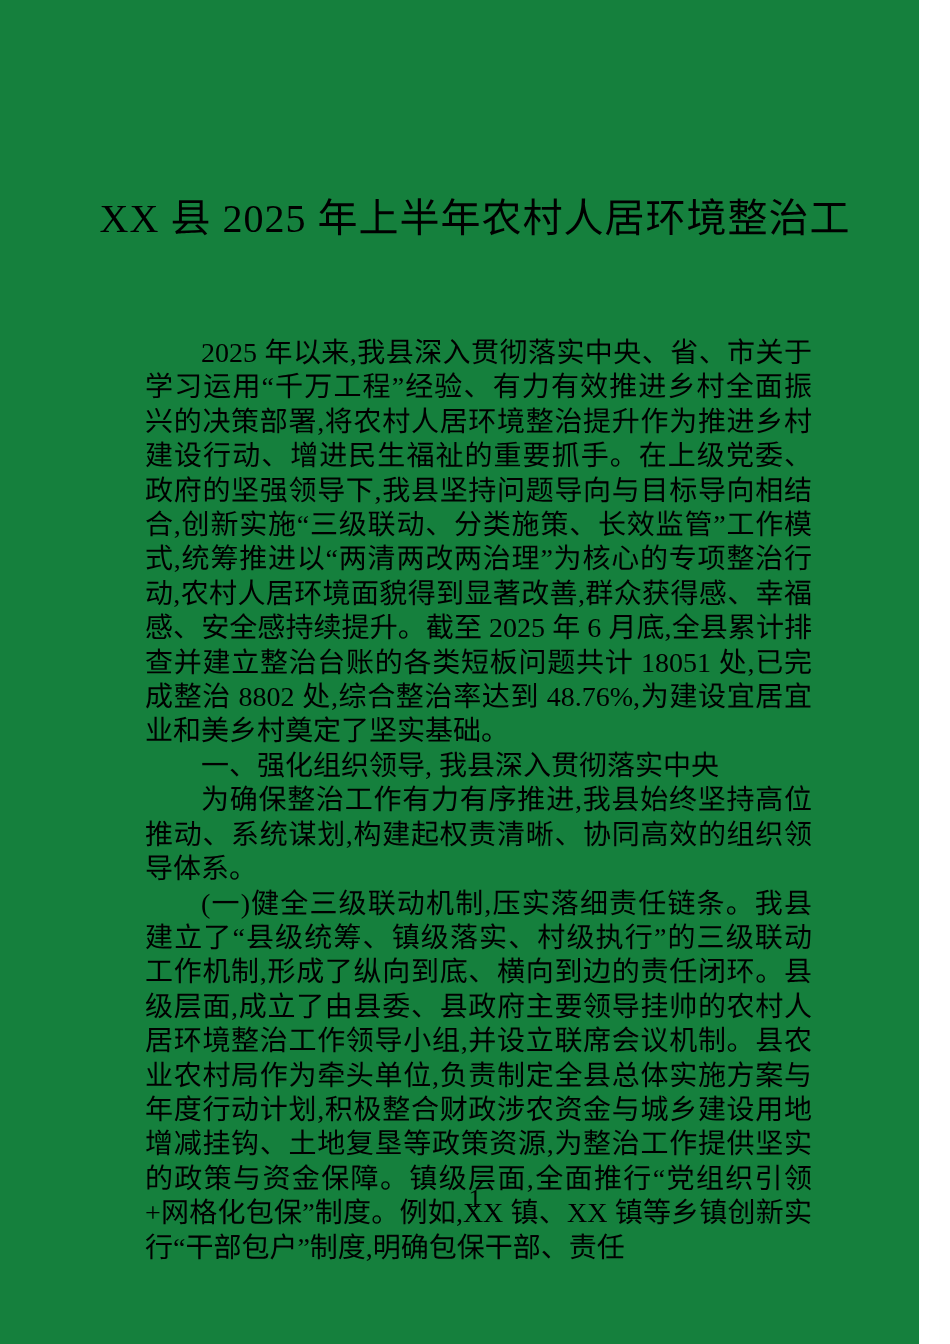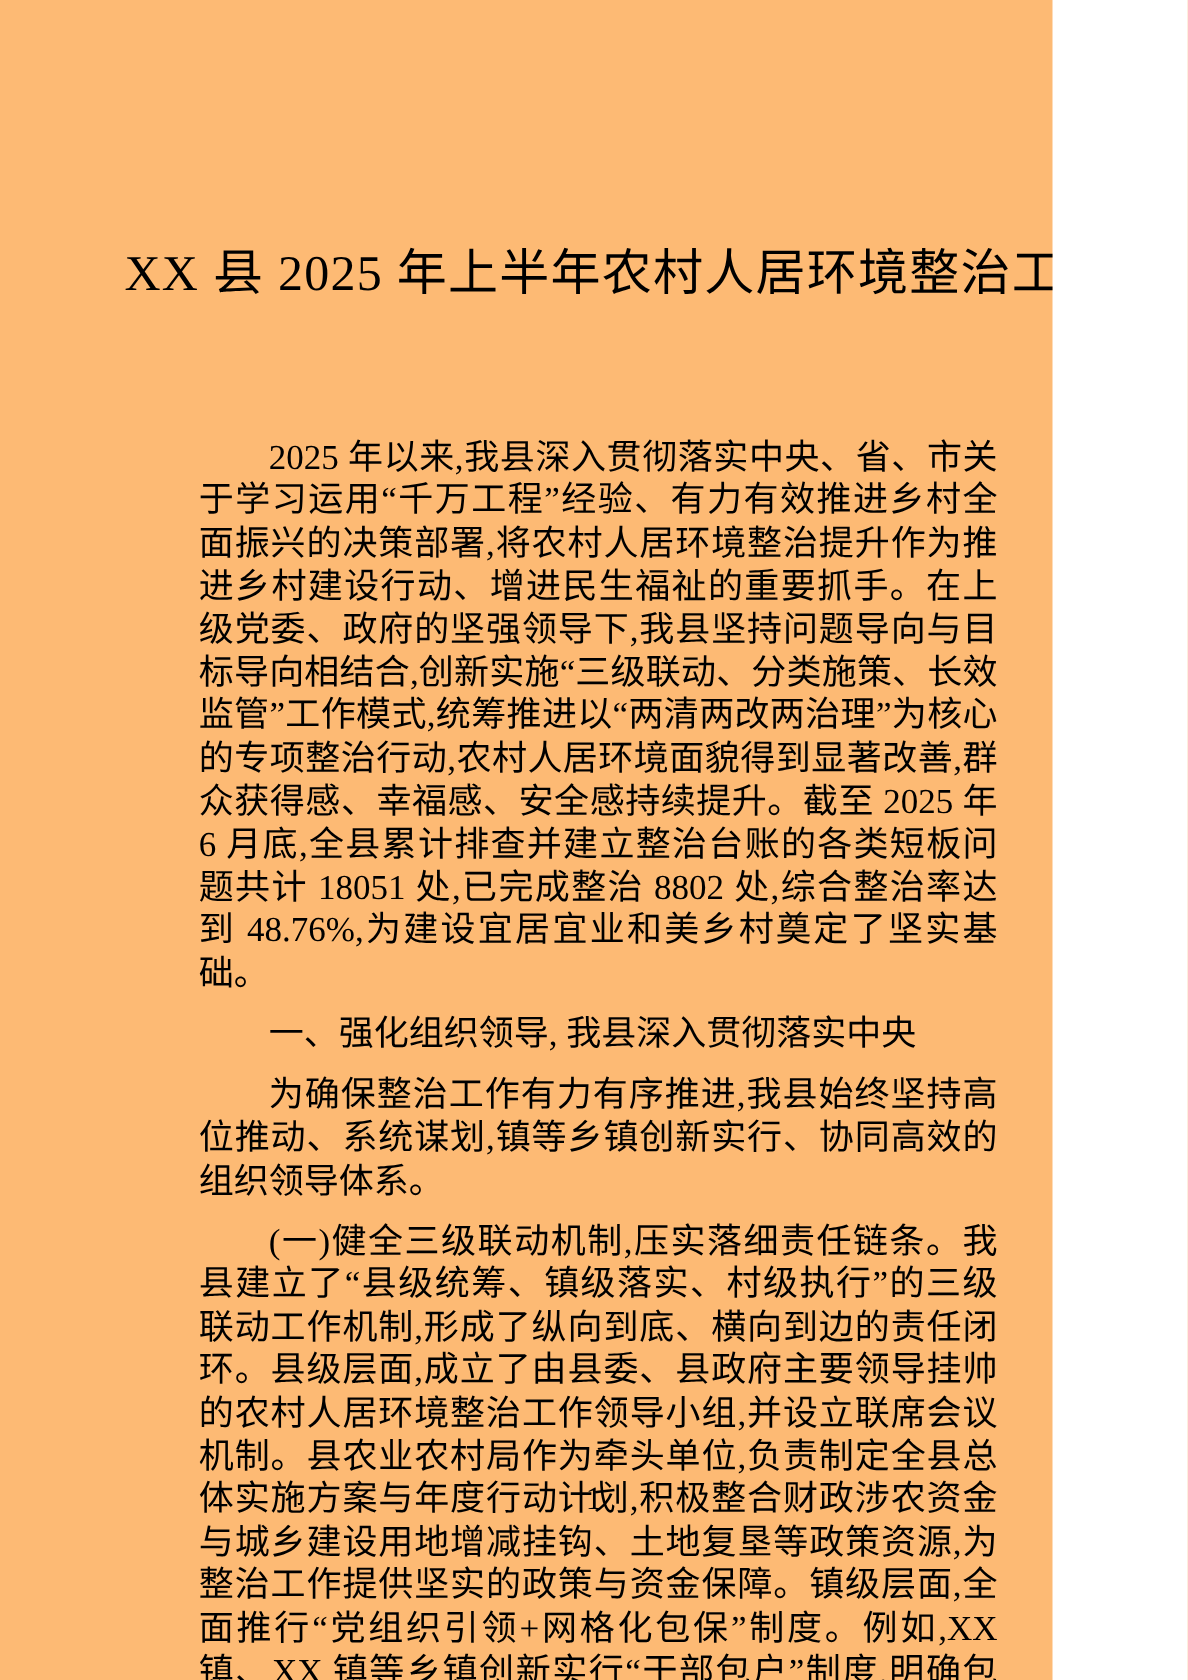--- a/index.html
+++ b/index.html
@@ -2,23 +2,23 @@
 <html lang="zh-CN"><head>
 <meta charset="utf-8">
 <style>
   html, body {
     margin: 0;
     padding: 0;
     background: #ffffff;
   }
   .page {
     position: relative;
-    width: 842px;
+    width: 919px;
     height: 1344px;
-    background: #fdba74;
+    background: #15803d;
     color: #000000;
     overflow: hidden;
     font-family: "Liberation Serif", "DejaVu Serif", serif;
   }
   .doc-title {
     position: absolute;
     top: 158px;
     left: 75px;
     width: 800px;
     text-align: center;
@@ -37,21 +37,21 @@
     top: 336px;
     left: 145px;
     width: 667px;
     font-size: 28px;
     line-height: 34.4px;
     text-align: justify;
     text-justify: inter-ideograph;
     color: #000000;
   }
   .doc-body p {
-    margin: 14px;
+    margin: 0;
     padding: 0;
     text-indent: 2em;
   }
   .page-footer {
     position: absolute;
     top: 1183px;
     left: 0;
     width: 950px;
     text-align: center;
     font-size: 26px;
@@ -64,21 +64,21 @@
 
 <div class="page">
 
   <h1 class="doc-title">
     <span class="title-line">XX 县 2025 年上半年农村人居环境整治工</span>
   </h1>
 
   <div class="doc-body">
     <p>2025 年以来,我县深入贯彻落实中央、省、市关于学习运用“千万工程”经验、有力有效推进乡村全面振兴的决策部署,将农村人居环境整治提升作为推进乡村建设行动、增进民生福祉的重要抓手。在上级党委、政府的坚强领导下,我县坚持问题导向与目标导向相结合,创新实施“三级联动、分类施策、长效监管”工作模式,统筹推进以“两清两改两治理”为核心的专项整治行动,农村人居环境面貌得到显著改善,群众获得感、幸福感、安全感持续提升。截至 2025 年 6 月底,全县累计排查并建立整治台账的各类短板问题共计 18051 处,已完成整治 8802 处,综合整治率达到 48.76%,为建设宜居宜业和美乡村奠定了坚实基础。</p>
     <p>一、强化组织领导, 我县深入贯彻落实中央</p>
-    <p>为确保整治工作有力有序推进,我县始终坚持高位推动、系统谋划,镇等乡镇创新实行、协同高效的组织领导体系。</p>
+    <p>为确保整治工作有力有序推进,我县始终坚持高位推动、系统谋划,构建起权责清晰、协同高效的组织领导体系。</p>
     <p>(一)健全三级联动机制,压实落细责任链条。我县建立了“县级统筹、镇级落实、村级执行”的三级联动工作机制,形成了纵向到底、横向到边的责任闭环。县级层面,成立了由县委、县政府主要领导挂帅的农村人居环境整治工作领导小组,并设立联席会议机制。县农业农村局作为牵头单位,负责制定全县总体实施方案与年度行动计划,积极整合财政涉农资金与城乡建设用地增减挂钩、土地复垦等政策资源,为整治工作提供坚实的政策与资金保障。镇级层面,全面推行“党组织引领+网格化包保”制度。例如,XX 镇、XX 镇等乡镇创新实行“干部包户”制度,明确包保干部、责任</p>
   </div>
 
   <div class="page-footer">
     <span>1</span>
   </div>
 
 </div>
 
 </body></html>

